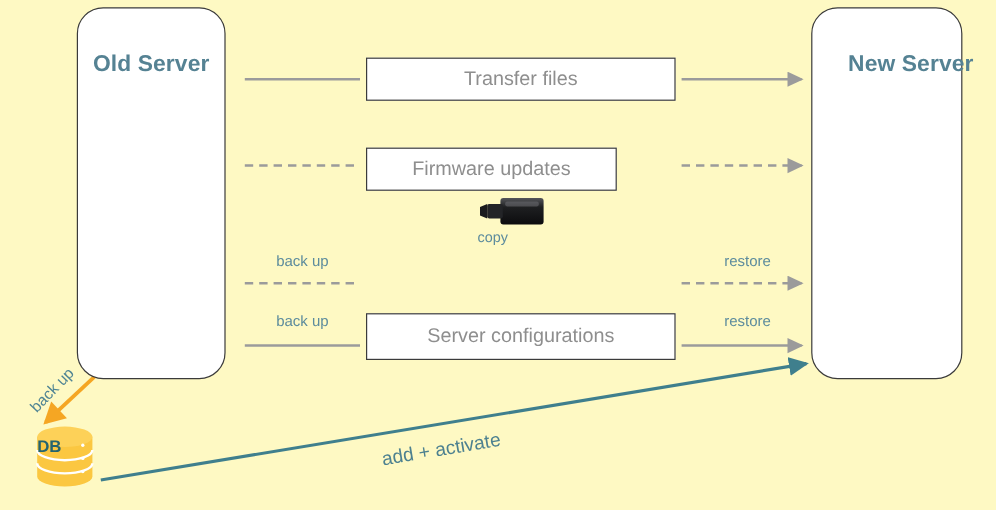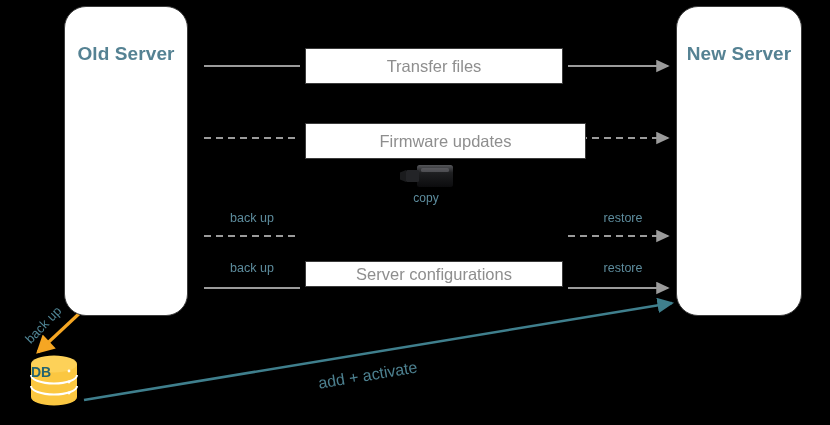--- a/index.html
+++ b/index.html
@@ -4,21 +4,21 @@
 <style>
   html, body {
     margin: 0;
     padding: 0;
     background: #ffffff;
   }
   #canvas {
     position: relative;
     width: 830px;
     height: 425px;
-    background: #000000;
+    background: #fef9c3;
     font-family: "Liberation Sans", sans-serif;
     overflow: hidden;
   }
   svg.layer {
     position: absolute;
     left: 0;
     top: 0;
     width: 830px;
     height: 425px;
   }
@@ -58,21 +58,21 @@
   .conn-label {
     position: absolute;
     font-size: 12.5px;
     color: #5d8c9d;
     white-space: nowrap;
     text-align: center;
   }
   
   .usb-wrap {
     position: absolute;
-    text-align: center;
+    text-align: left;
   }
   .usb-caption {
     font-size: 12px;
     color: #5d8c9d;
     margin-top: 1px;
   }
   
   .rot-label {
     position: absolute;
     font-size: 13px;
@@ -190,34 +190,34 @@
       <circle cx="69" cy="371" r="1.4" fill="#ffffff"></circle>
       <circle cx="69" cy="382" r="1.4" fill="#ffffff"></circle>
       <circle cx="69" cy="393" r="1.4" fill="#ffffff"></circle>
     </g>
   </svg>
 
   <div class="server-box" style="left:64px; top:6px; width:124px; height:310px;">
     <div class="server-title" style="top:36px;">Old Server</div>
   </div>
 
-  <div class="server-box" style="left:676px; top:6px; width:126px; height:310px;">
+  <div class="server-box" style="left:676px; top:6px; width:126px; height:310px;padding-left:20px;">
     <div class="server-title" style="top:36px;">New Server</div>
   </div>
 
   <div class="center-box" style="left:305px; top:48px; width:258px; height:36px;">
     <span class="center-box-label">Transfer files</span>
   </div>
 
-  <div class="center-box" style="left:305px; top:123px; width:281px; height:36px;">
+  <div class="center-box" style="left:305px; top:123px; width:209px; height:36px;">
     <span class="center-box-label">Firmware updates</span>
   </div>
 
 
-  <div class="center-box" style="left:305px; top:261px; width:258px; height:26px;">
+  <div class="center-box" style="left:305px; top:261px; width:258px; height:39px;">
     <span class="center-box-label">Server configurations</span>
   </div>
 
   <div class="conn-label" style="left:214px; top:211px; width:76px;">back up</div>
 
   <div class="conn-label" style="left:214px; top:261px; width:76px;">back up</div>
 
   <div class="conn-label" style="left:585px; top:211px; width:76px;">restore</div>
 
   <div class="conn-label" style="left:585px; top:261px; width:76px;">restore</div>

